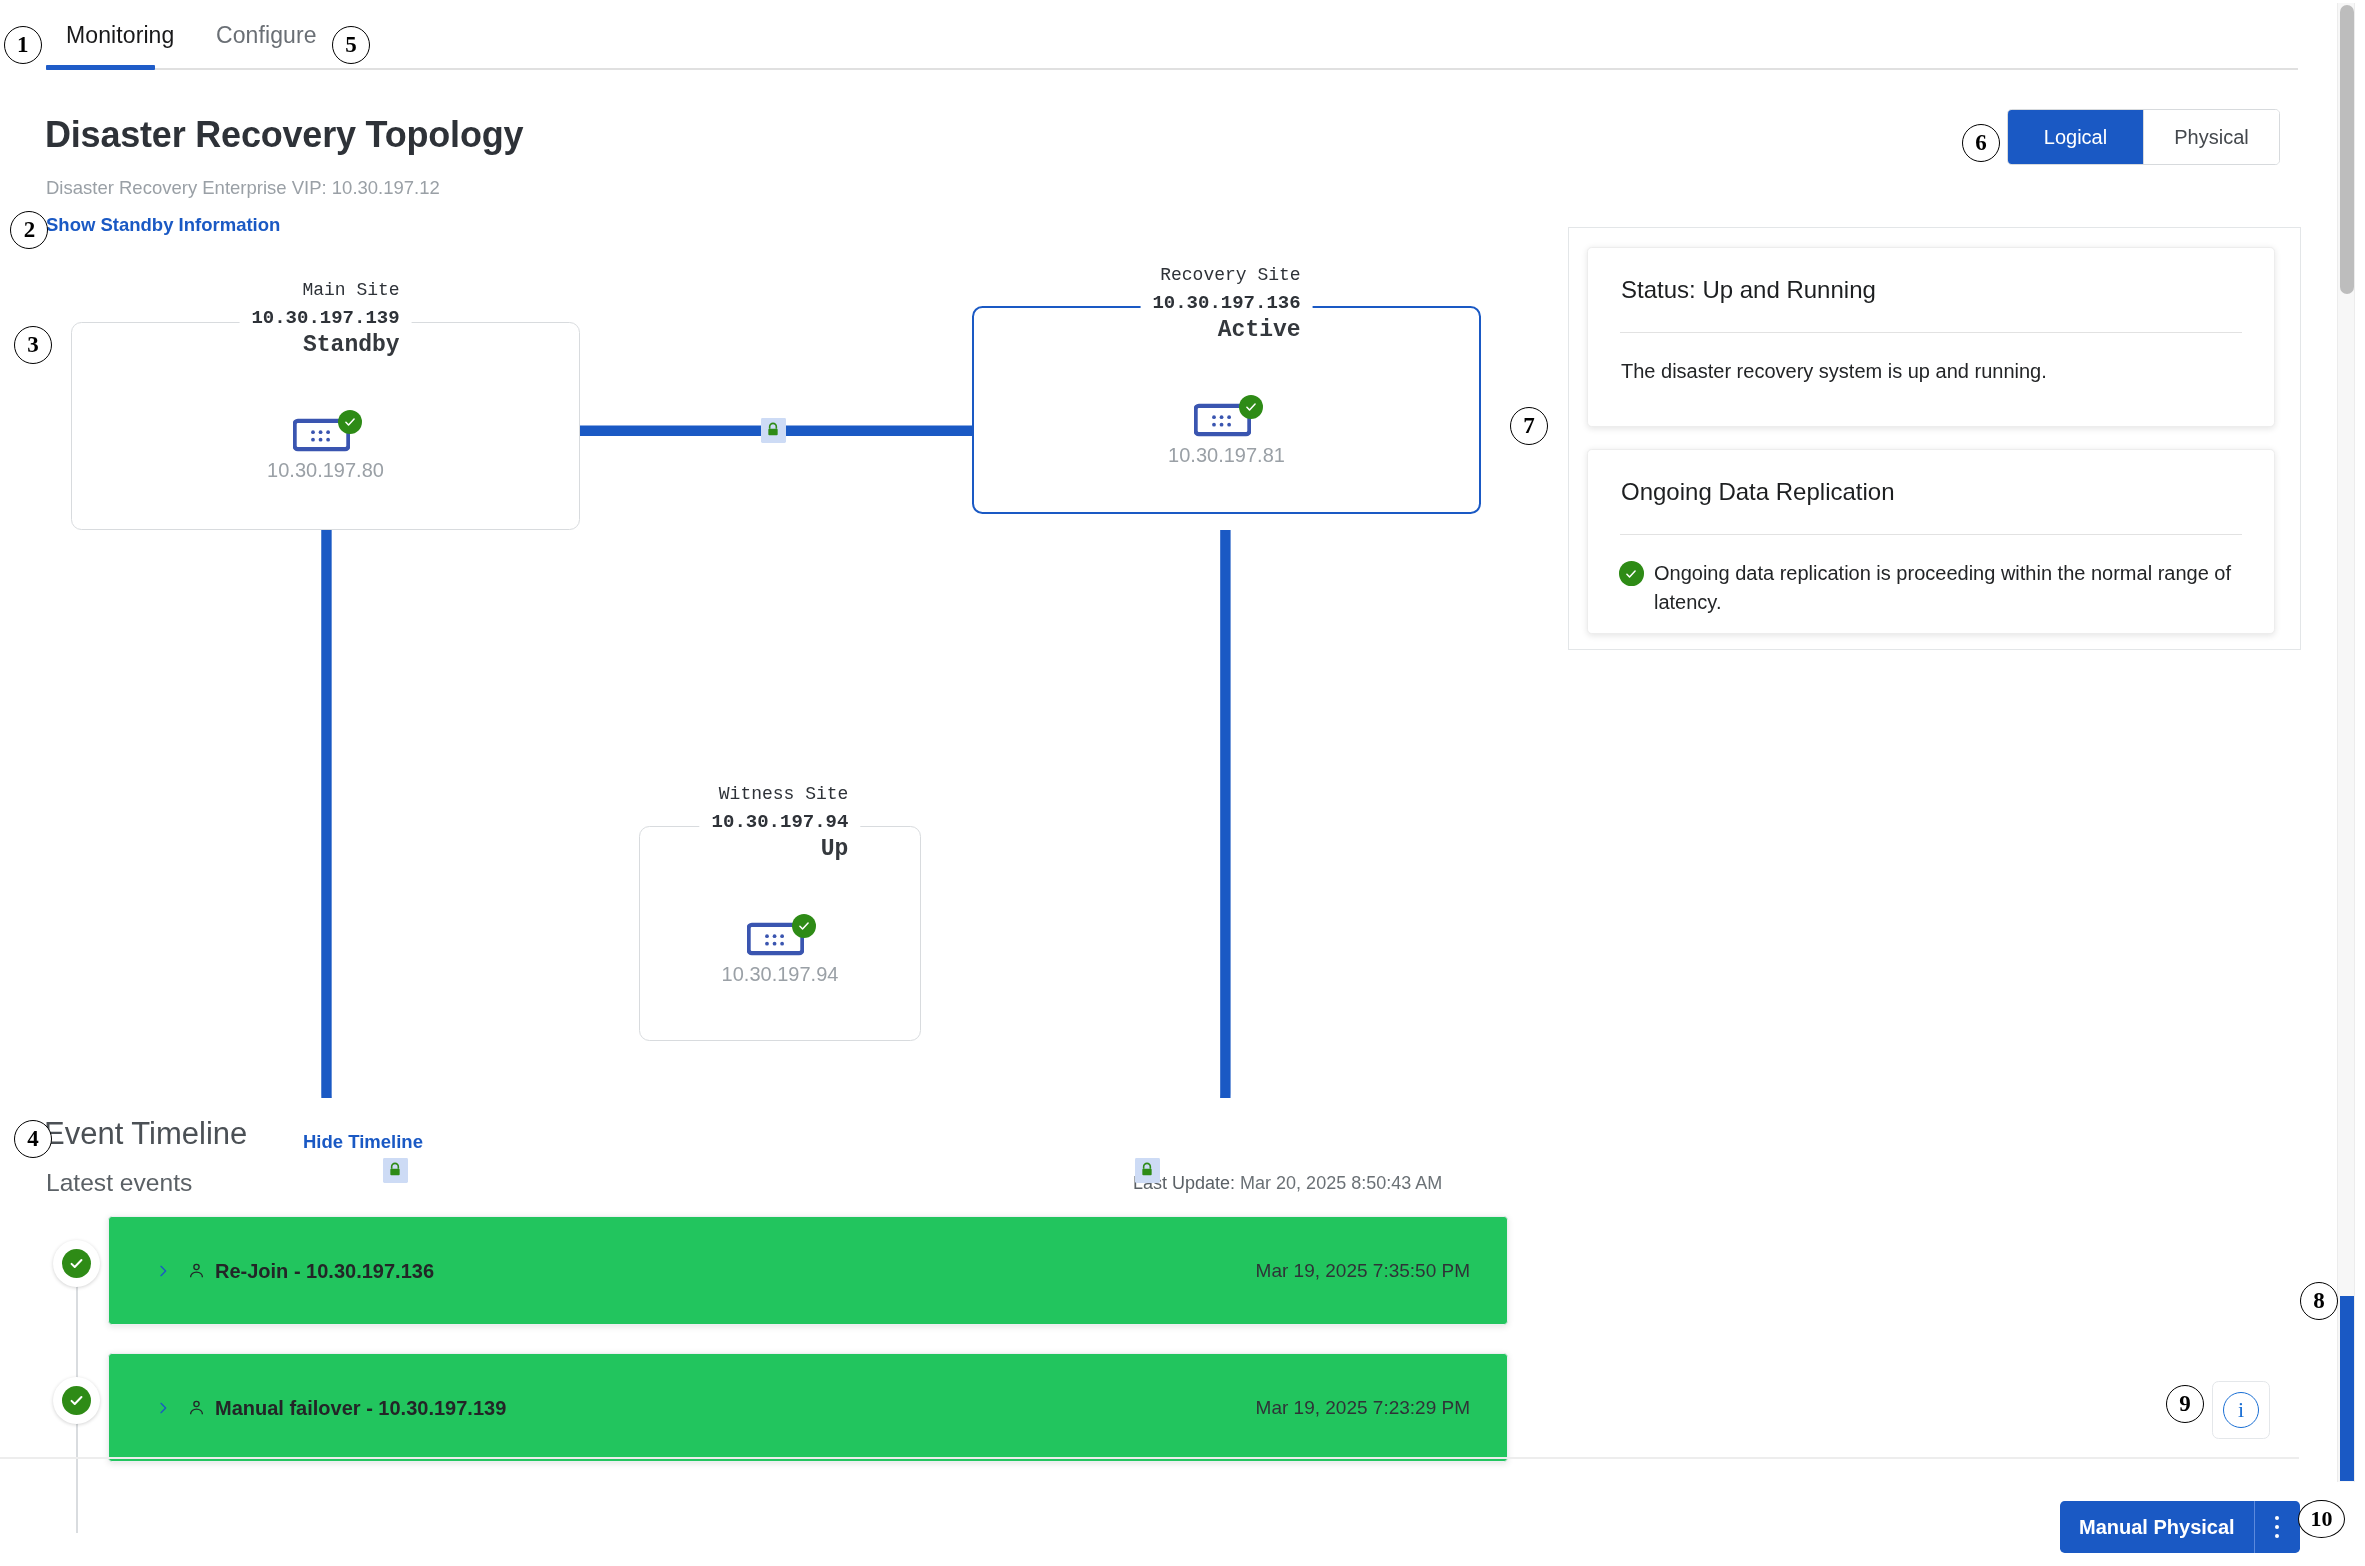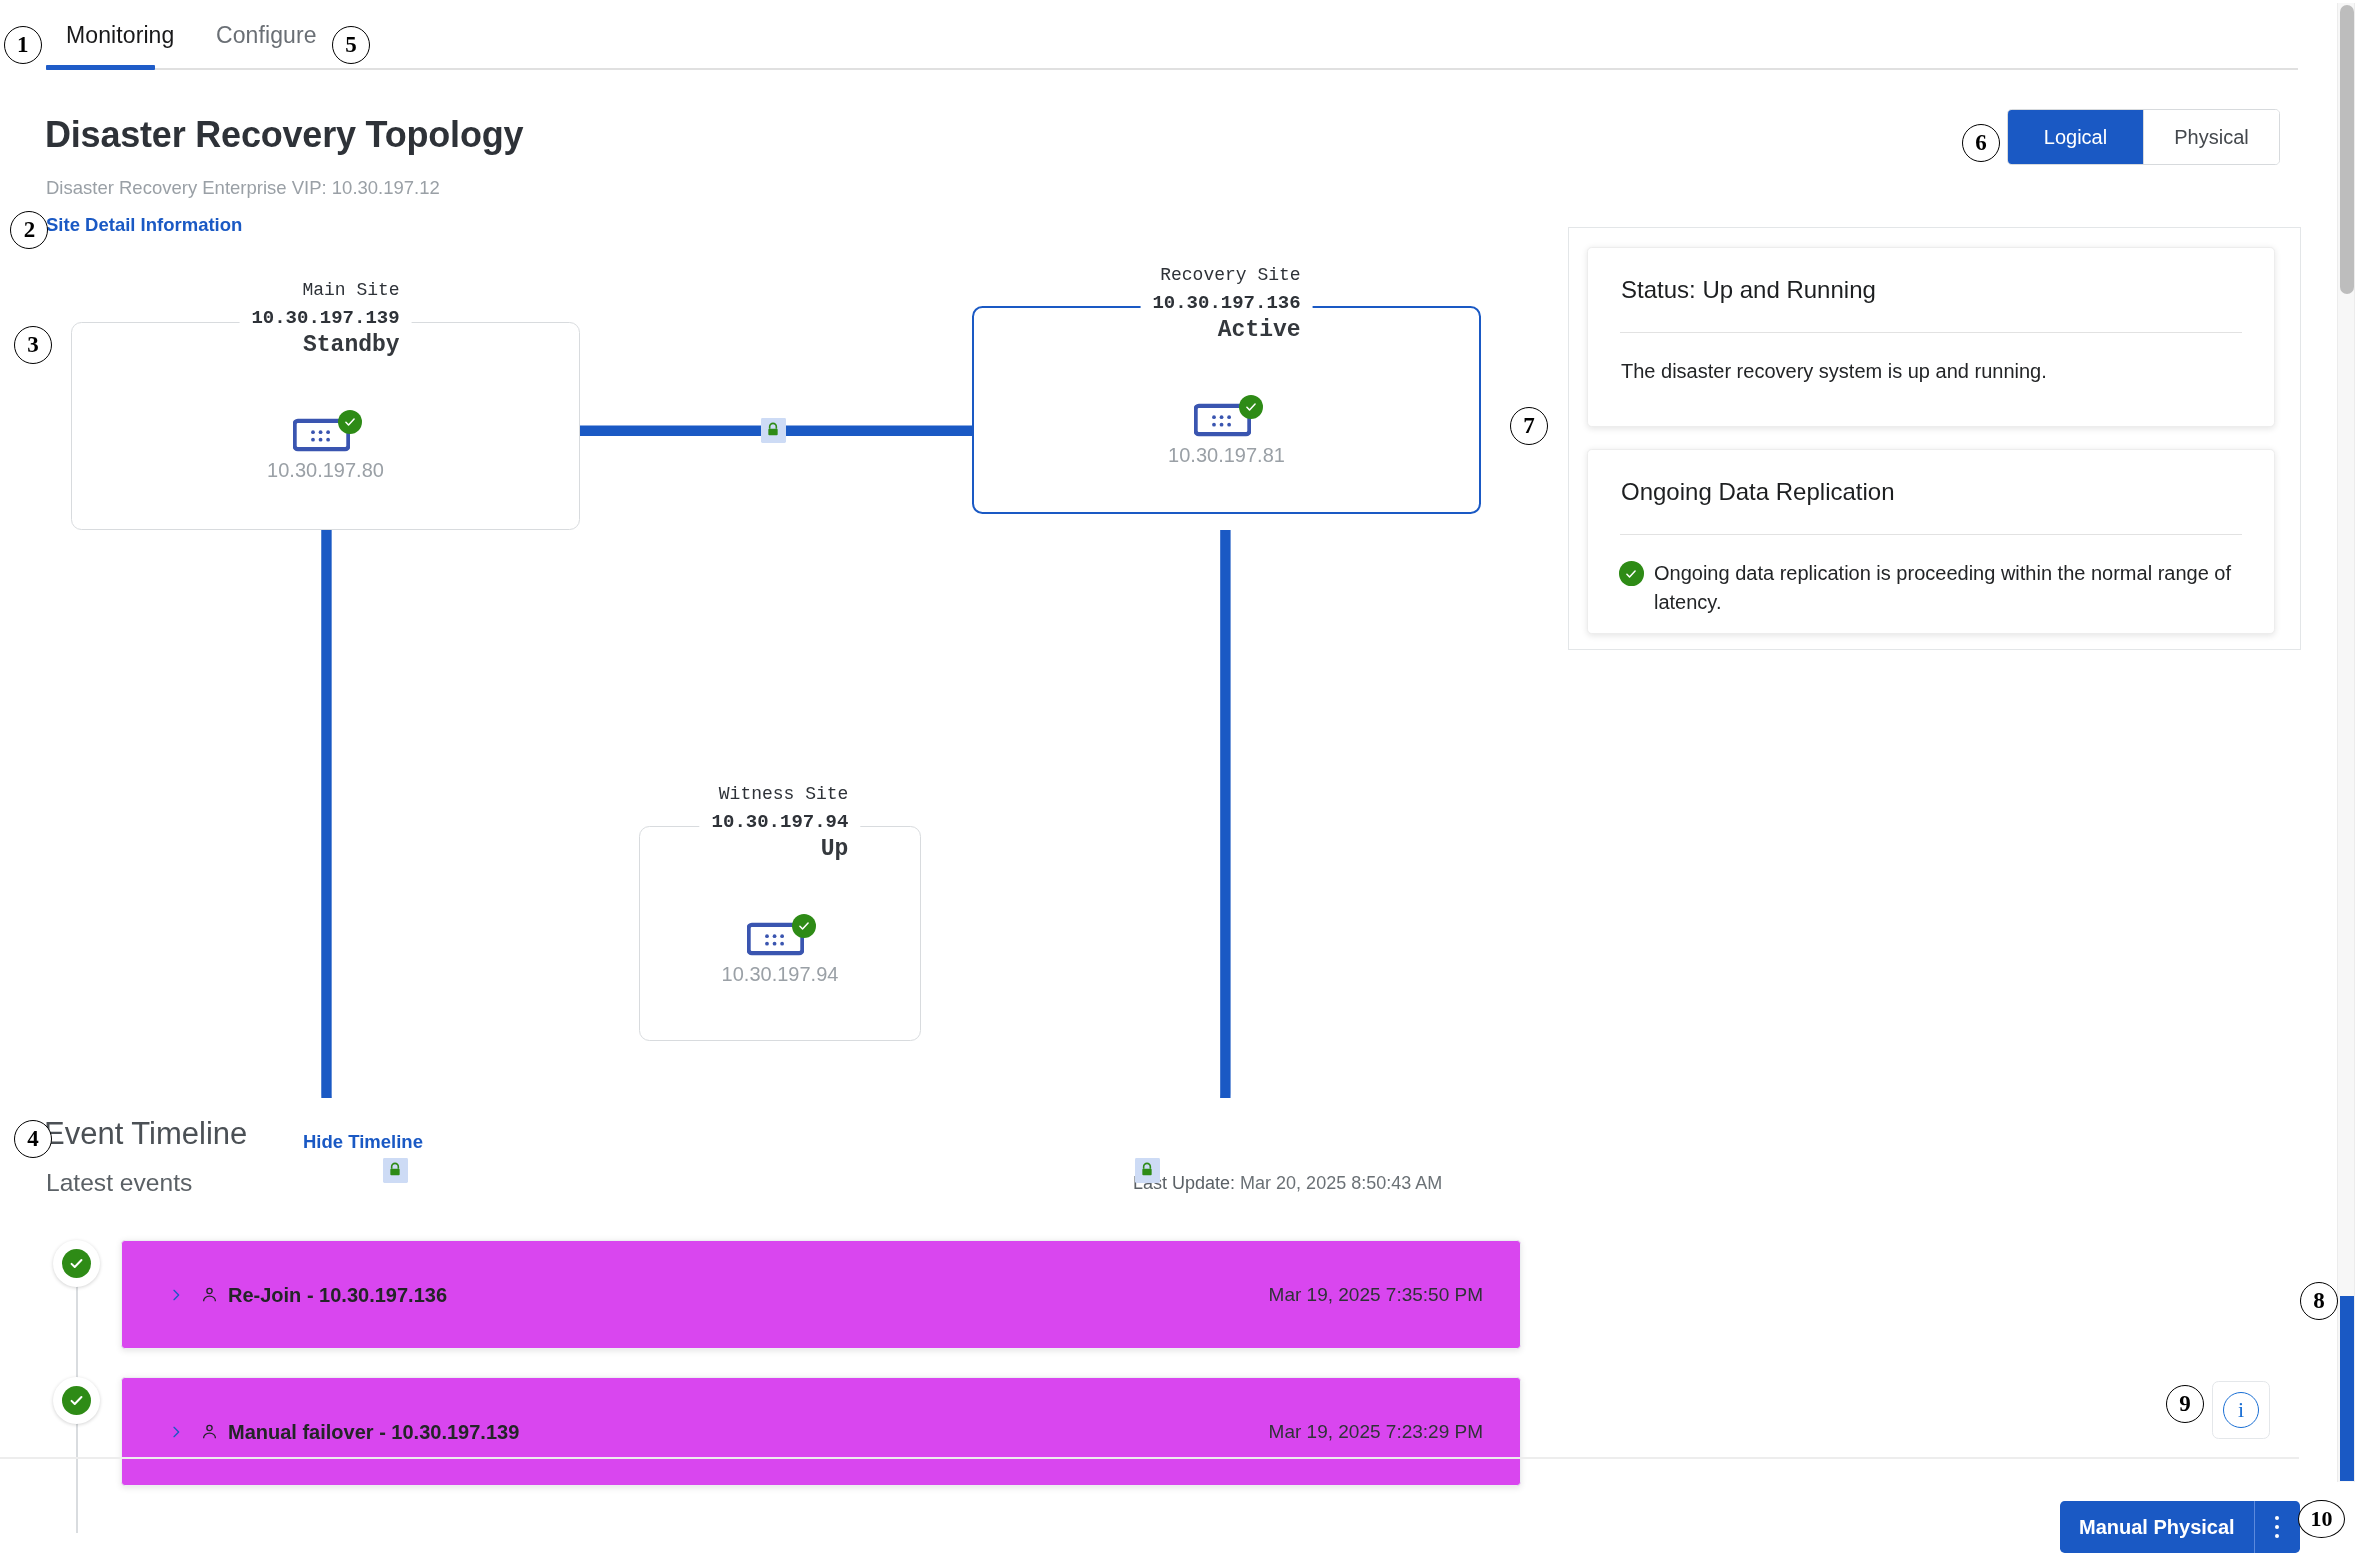--- a/index.html
+++ b/index.html
@@ -167,25 +167,24 @@
     background:#fff;box-shadow:0 0.9px 3.8px rgba(0,0,0,0.18);
     display:flex;align-items:center;justify-content:center;z-index:5;
   }
   .ev-dot .inner{
     width:29px;height:29px;border-radius:50%;background:#2e8b16;
     display:flex;align-items:center;justify-content:center;
   }
   .ev-dot .inner svg{width:17px;height:17px;}
 
   .ev-card{
-    position:absolute;left:121px;width:1400px;height:109px;
-    background:#d946ef;border:0.9px solid #eceff1;border-radius:3.8px;
+    position:absolute;left:108px;width:1400px;height:109px;
+    background:#22c55e;border:0.9px solid #eceff1;border-radius:3.8px;
     box-shadow:0 1.9px 6.6px rgba(0,0,0,0.10);
     box-sizing:border-box;
-    margin-top:24px;
   }
   .ev-chevron{
     position:absolute;left:46px;top:50%;transform:translateY(-50%);
     width:16px;height:16px;cursor:pointer;
   }
   .ev-person{
     position:absolute;left:78px;top:50%;transform:translateY(-50%);
     width:19px;height:21px;
   }
   .ev-text{
@@ -247,21 +246,21 @@
 
 <div id="tabbar">
   <div class="tabline"></div>
   <div class="tab active" style="left:66px">Monitoring</div>
   <div class="tab-underline"></div>
   <div class="tab inactive" style="left:216px">Configure</div>
 </div>
 
 <div id="pageTitle">Disaster Recovery Topology</div>
 <div id="vip">Disaster Recovery Enterprise VIP: 10.30.197.12</div>
-<div id="showDetail">Site Detail Information</div>
+<div id="showDetail">Show Standby Information</div>
 
 <div id="segToggle">
   <div class="seg on">Logical</div>
   <div class="seg off">Physical</div>
 </div>
 
 <div id="topology">
 
   <svg width="1514" height="852" style="position:absolute;left:0;top:0;" viewBox="0 0 3200 1800">
 

